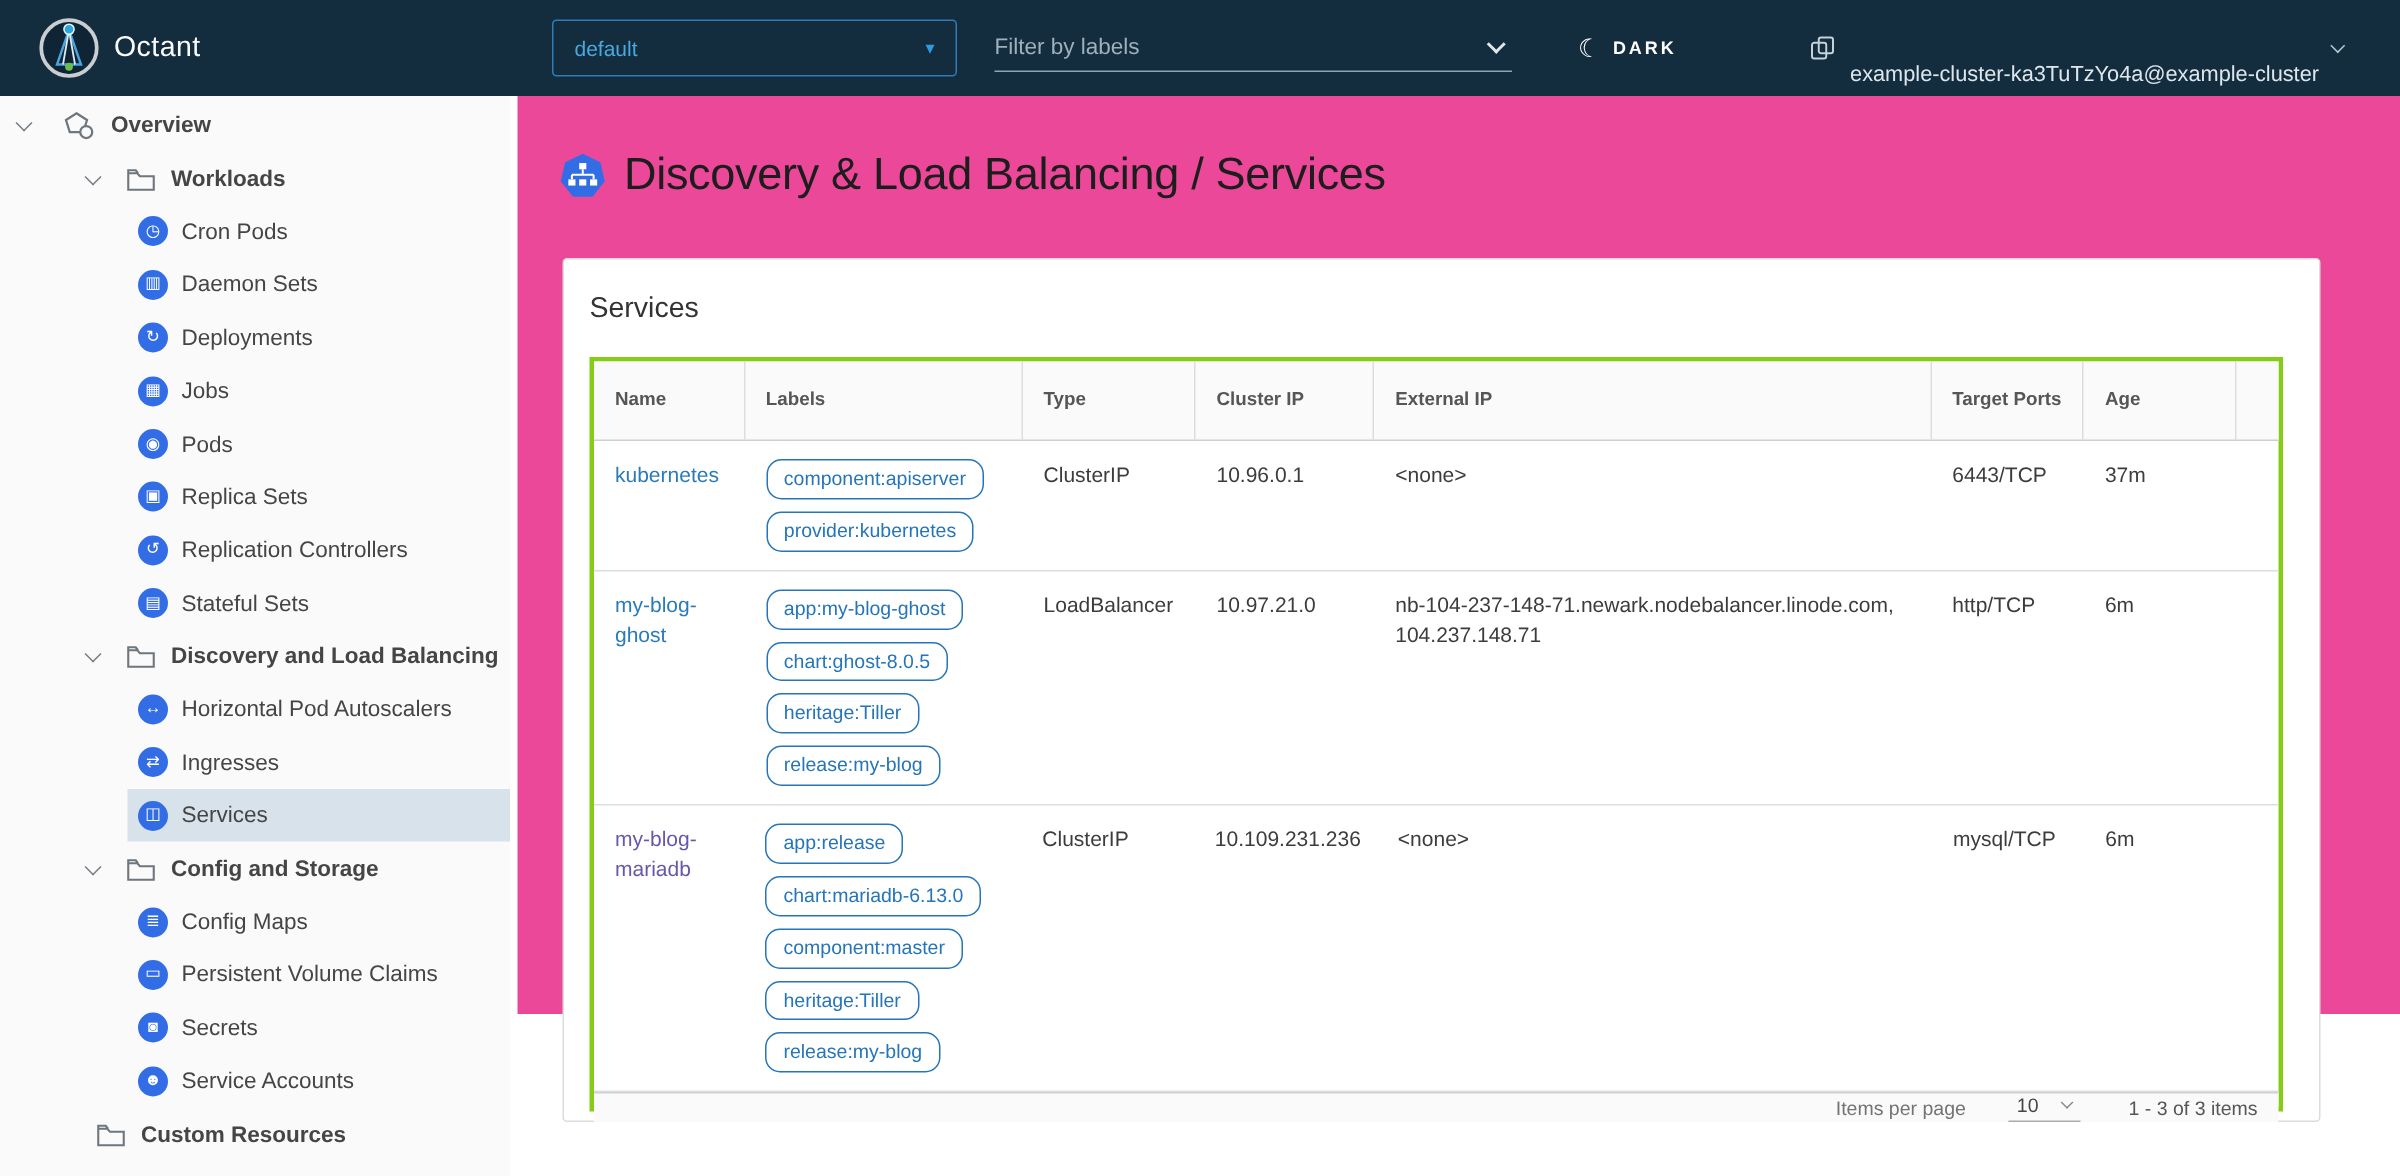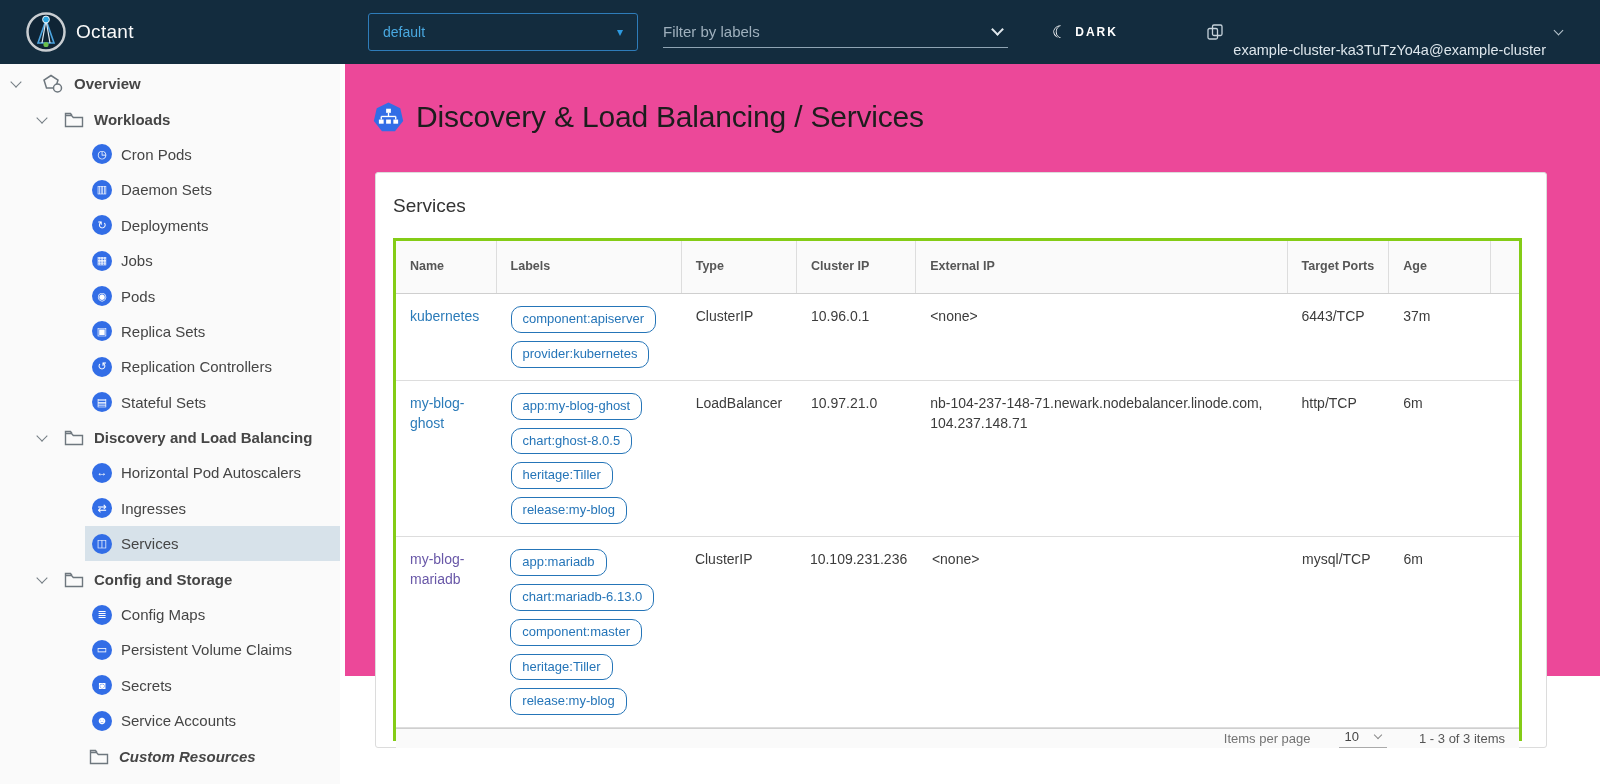--- a/index.html
+++ b/index.html
@@ -36,23 +36,23 @@
 
   
   .sidebar { position:absolute; left:0; top:64px; width:340px; height:720px;
              background:#fafafa; padding-top:2px; overflow:hidden; }
   .srow { height:35.4px; display:flex; align-items:center; cursor:pointer; }
   .caret-down { width:8px; height:8px; border-right:1.6px solid #747d84;
                 border-bottom:1.6px solid #747d84; transform:rotate(45deg);
                 margin-top:-3px; flex:none; }
   .lvl0 { padding-left:12px; }
   .lvl0 .caret-down { margin-right:22px; }
-  .lvl1 { padding-left:38px; }
+  .lvl1 { padding-left:58px; }
   .lvl1 .caret-down { margin-right:18px; }
-  .lvl1.no-caret { padding-left:89px;font-style:italic; }
+  .lvl1.no-caret { padding-left:64px; }
   .s-label-strong { font-size:15px; font-weight:600; color:#454545; margin-left:10px; }
   .item .inner { margin-left:85px; flex:1; height:100%; display:flex;
                  align-items:center; gap:9px; padding-left:7px; }
   .item.selected .inner { background:#d7e2ea; }
   .kicon { width:20px; height:20px; border-radius:50%; background:#326de6;
            color:#fff; display:flex; align-items:center; justify-content:center;
            font-size:11px; line-height:1; flex:none; }
   .s-label { font-size:15px; color:#454545; }
   .sicon-svg { flex:none; }
 
@@ -341,21 +341,21 @@
           <div class="cell c-clusterip">10.97.21.0</div>
           <div class="cell c-extip">nb-104-237-148-71.newark.nodebalancer.linode.com, 104.237.148.71</div>
           <div class="cell c-ports">http/TCP</div>
           <div class="cell c-age">6m</div>
           <div class="cell spacer"></div>
         </div>
 
         <div class="dg-row">
           <div class="cell c-name"><a class="name-link visited">my-blog-mariadb</a></div>
           <div class="cell c-labels">
-            <span class="pill">app:mariadb</span>
+            <span class="pill">app:release</span>
             <span class="pill">chart:mariadb-6.13.0</span>
             <span class="pill">component:master</span>
             <span class="pill">heritage:Tiller</span>
             <span class="pill">release:my-blog</span>
           </div>
           <div class="cell c-type">ClusterIP</div>
           <div class="cell c-clusterip">10.109.231.236</div>
           <div class="cell c-extip">&lt;none&gt;</div>
           <div class="cell c-ports">mysql/TCP</div>
           <div class="cell c-age">6m</div>

